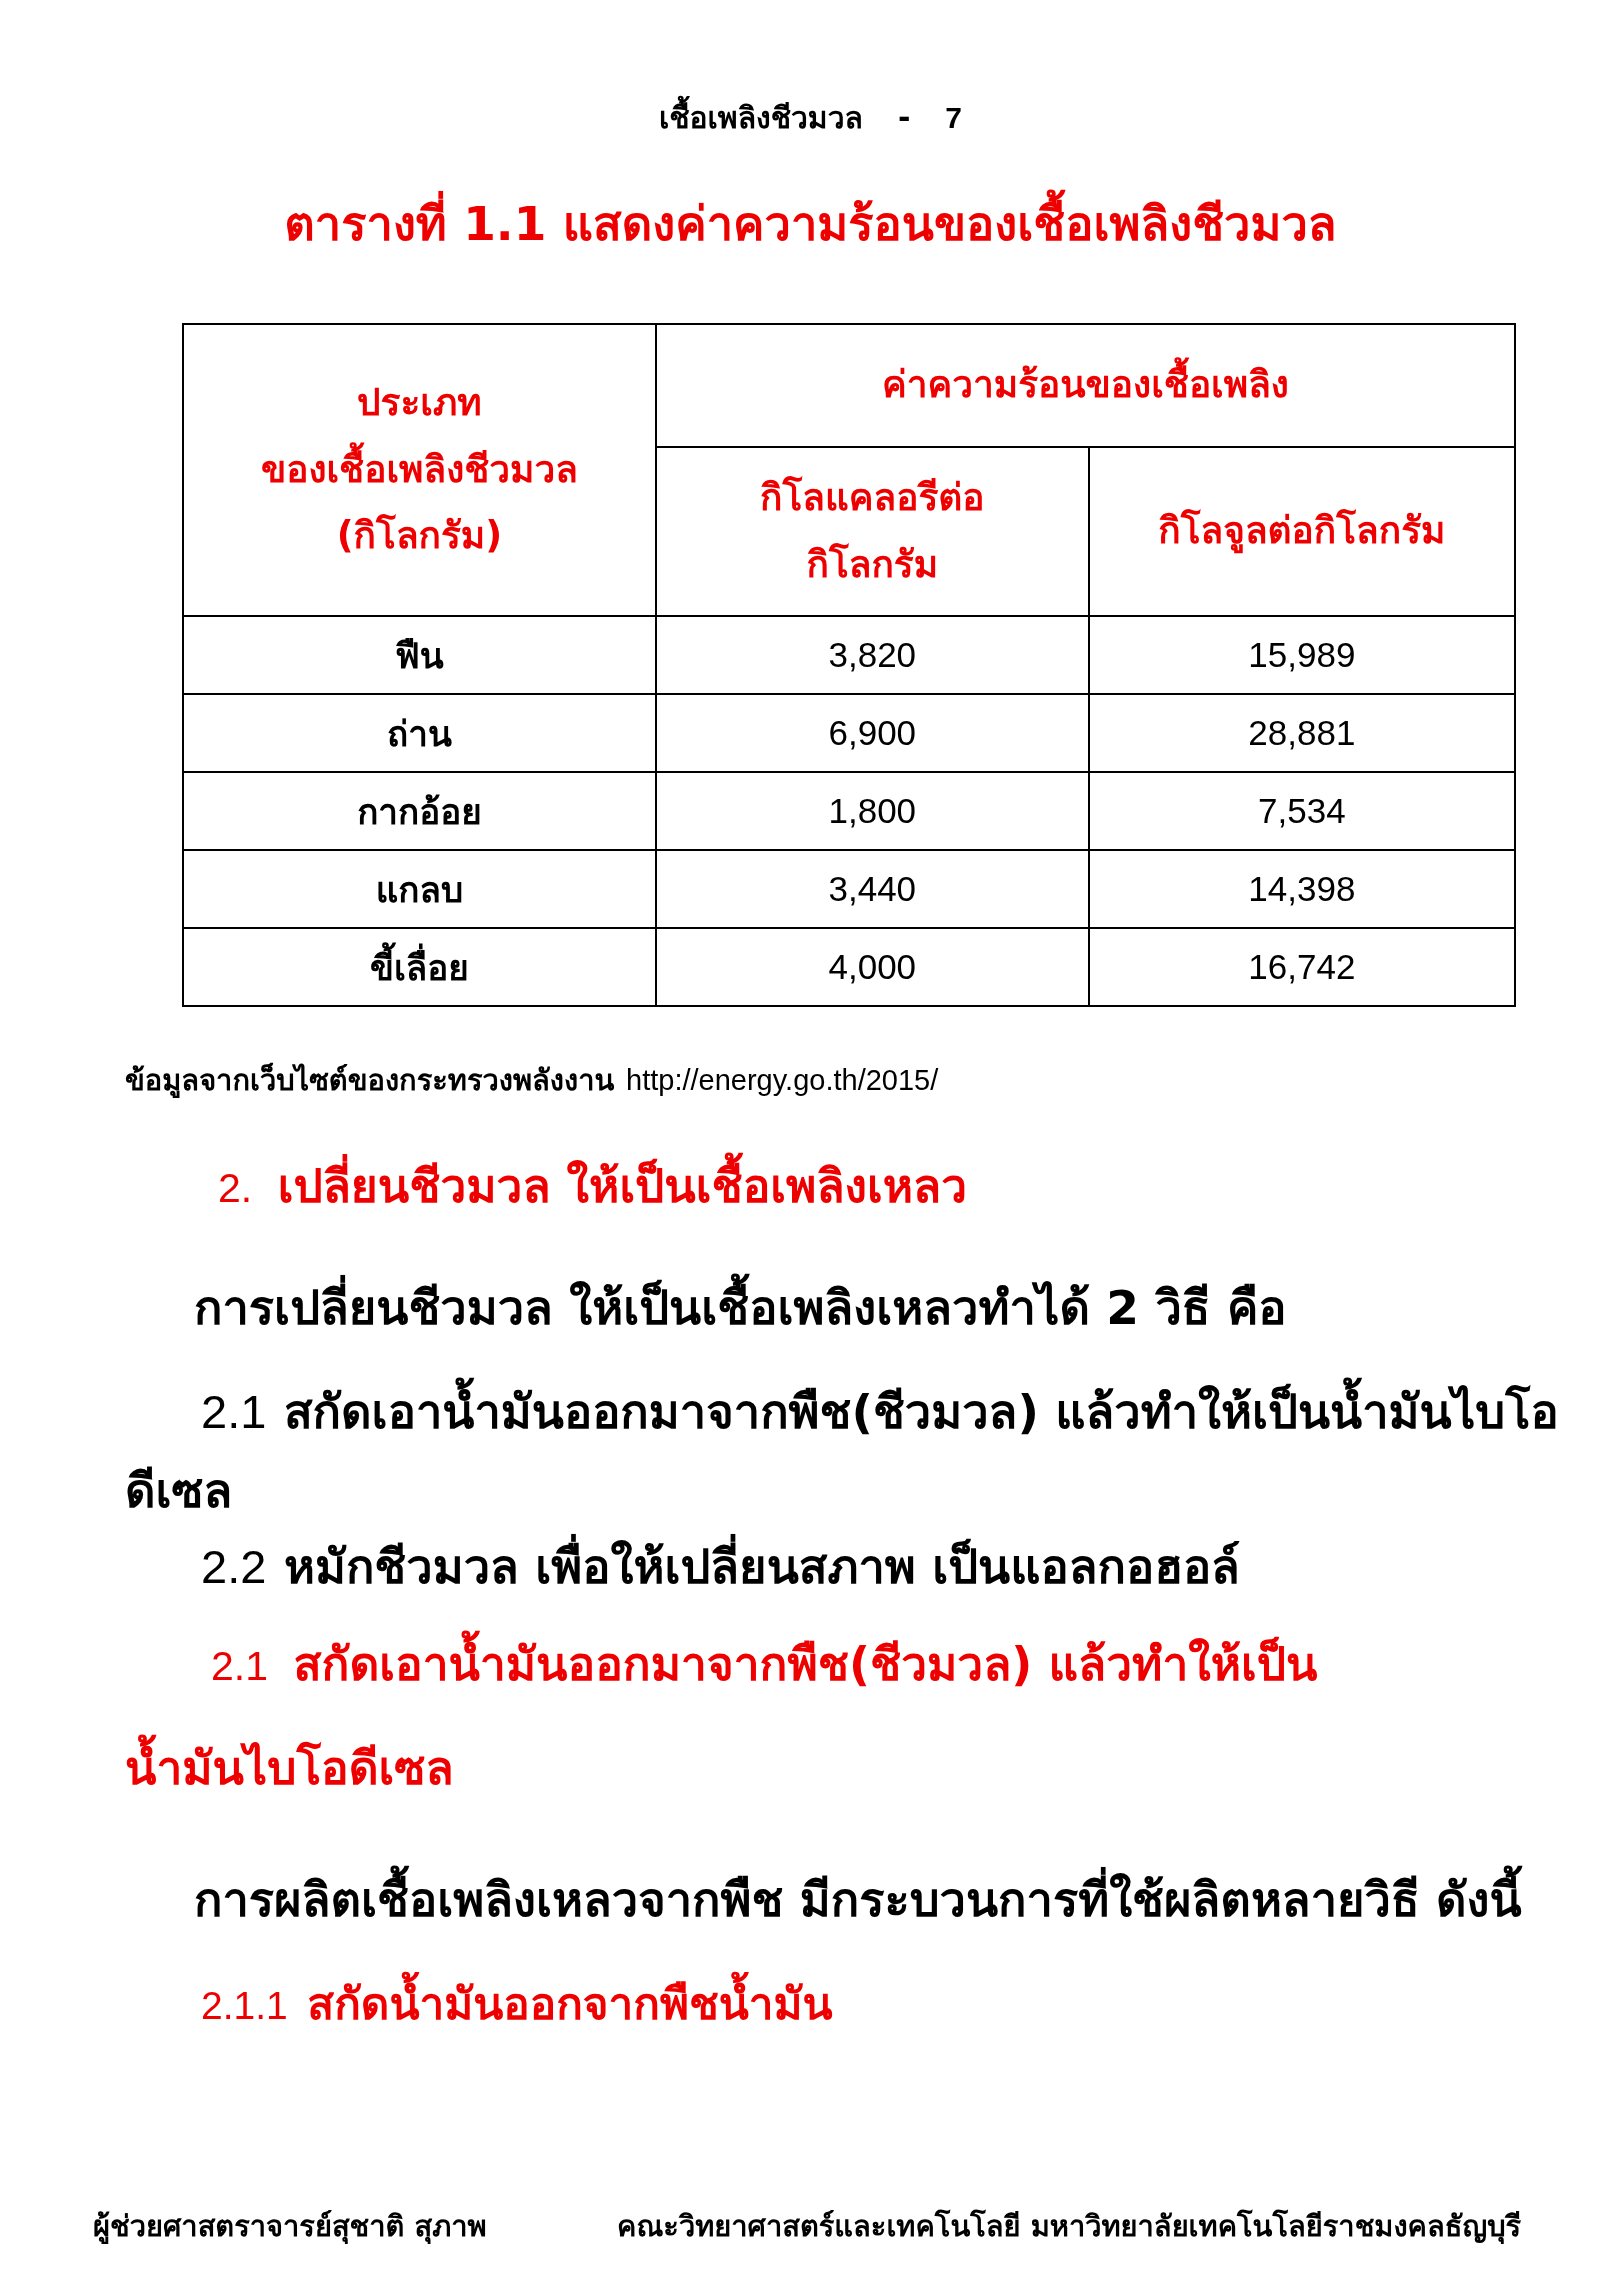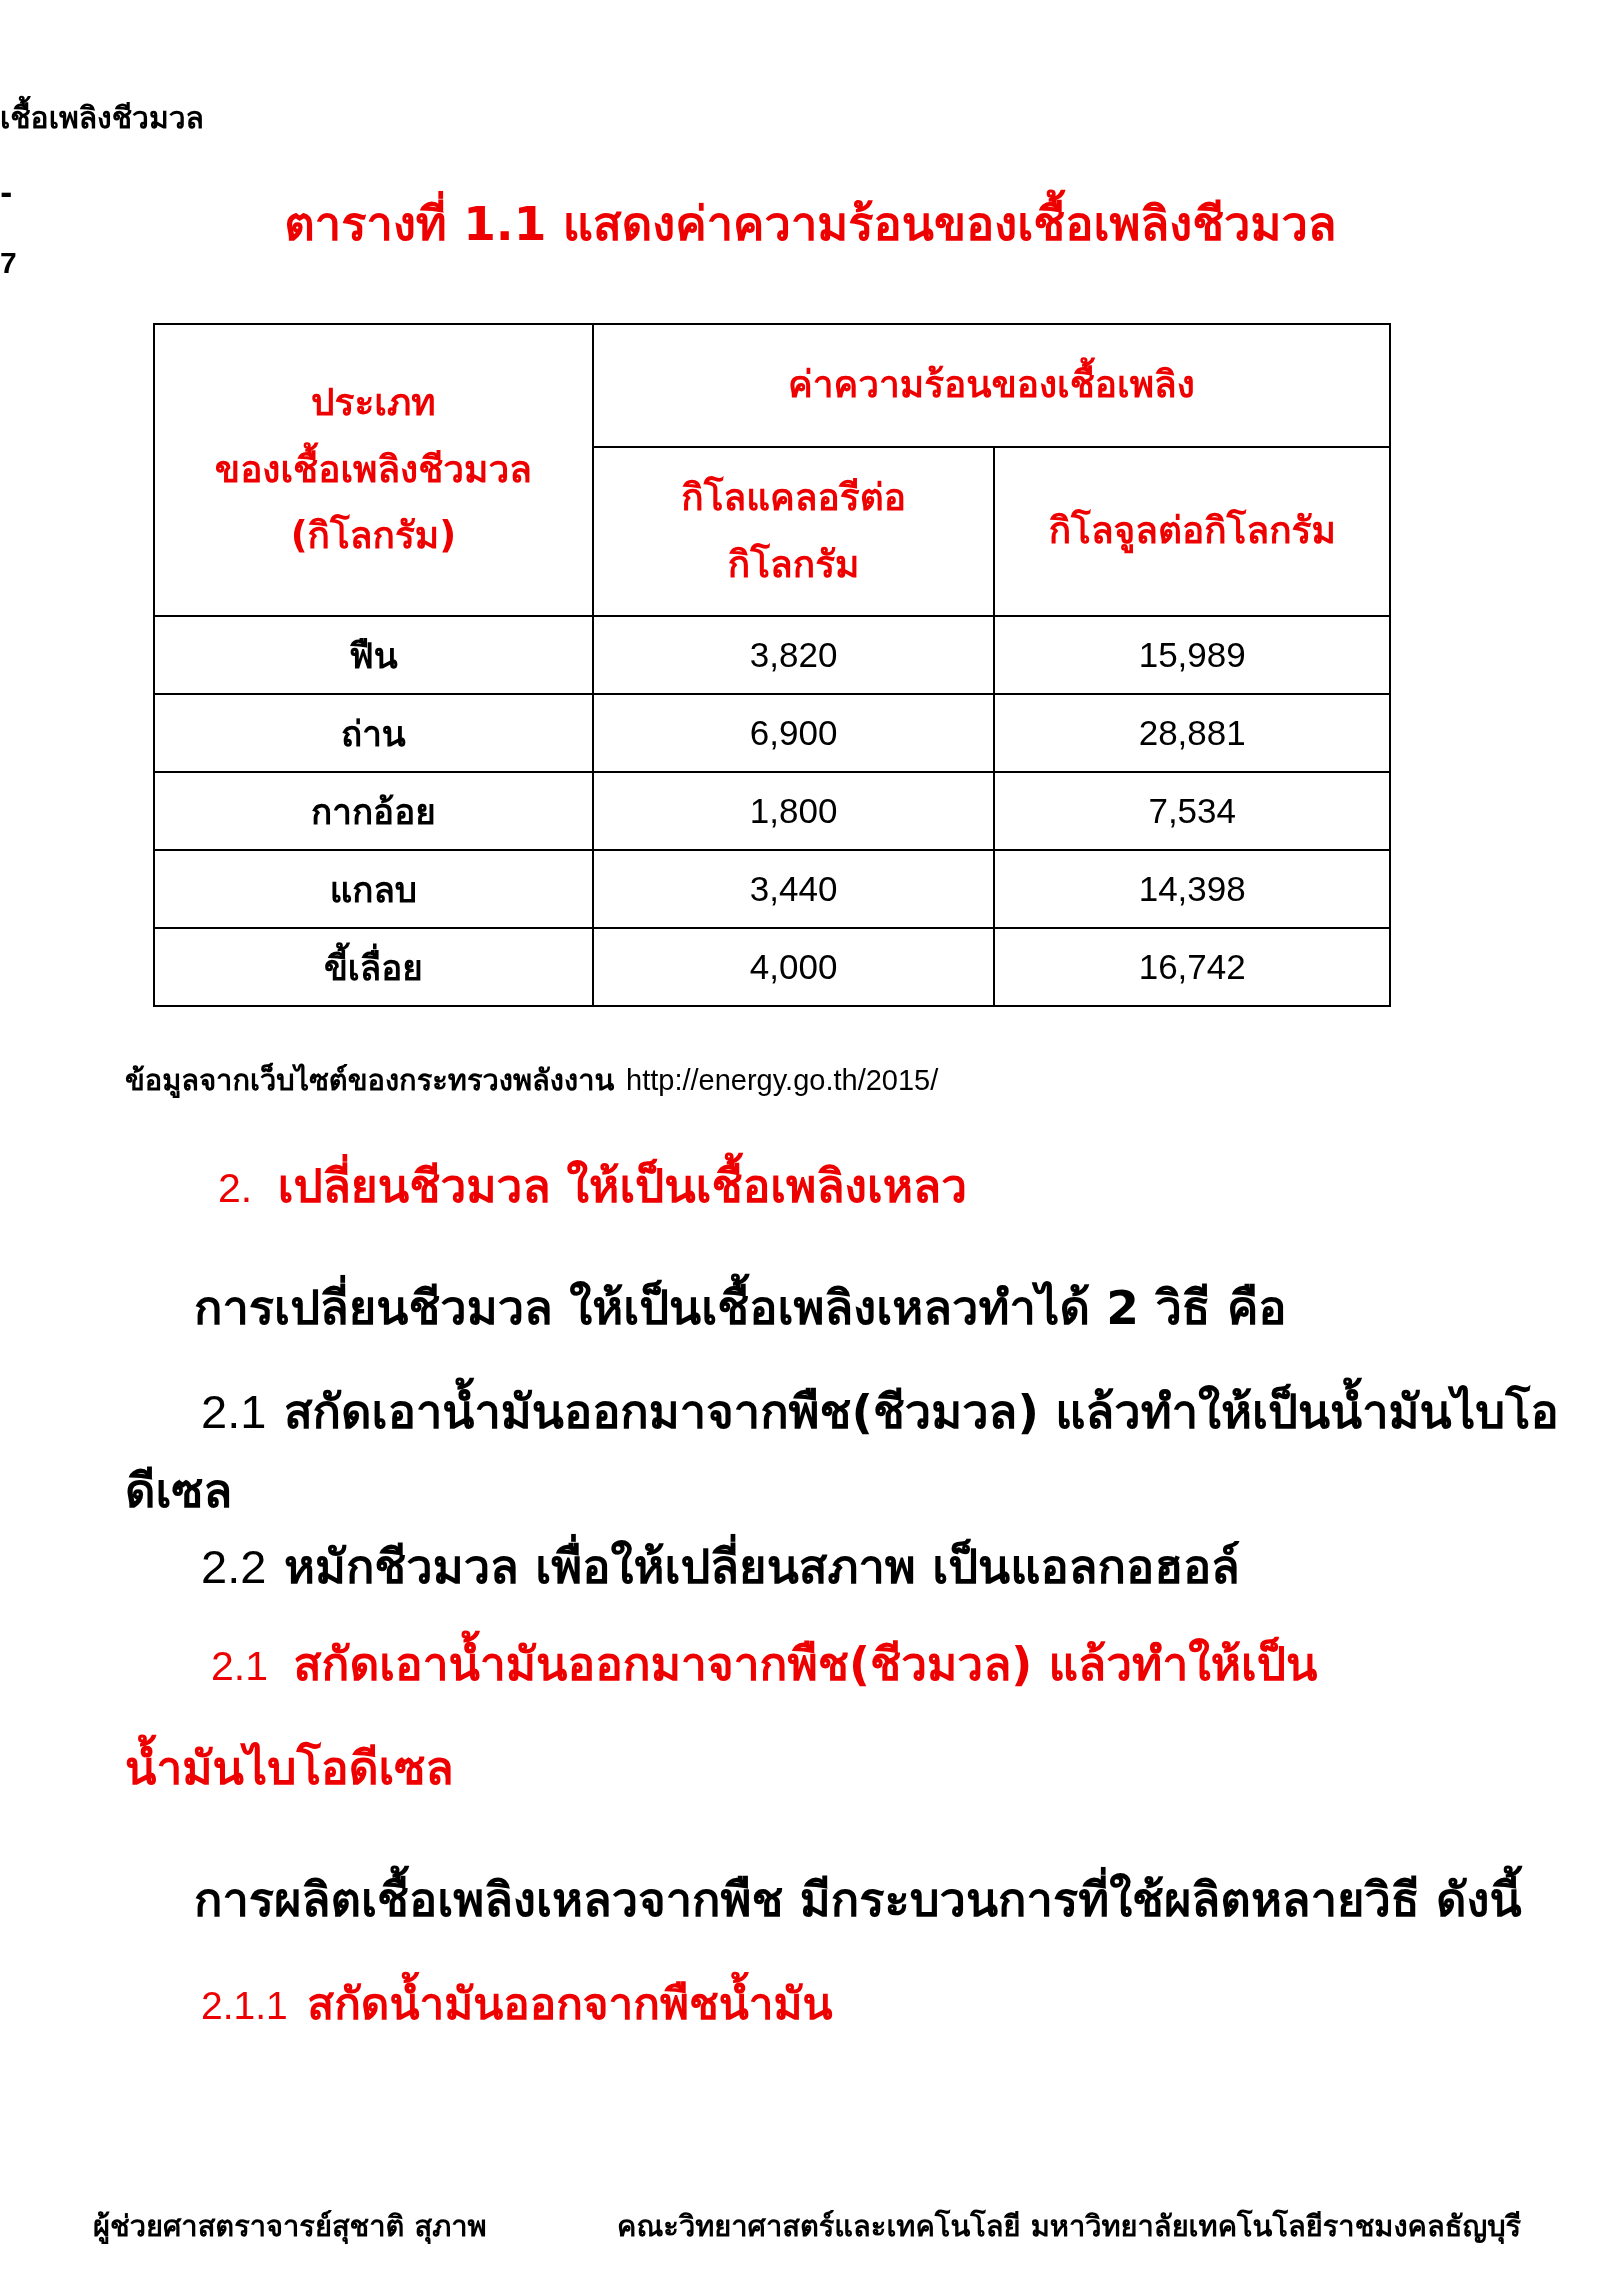--- a/index.html
+++ b/index.html
@@ -5,40 +5,40 @@
   :root { --red: #ee0000; --ink: #000000; }
   * { box-sizing: border-box; }
   html, body { margin: 0; padding: 0; }
   body {
     width: 1621px; height: 2293px;
     background: #ffffff;
     position: relative;
     color: var(--ink);
     font-family: "DejaVu Sans", "Liberation Sans", sans-serif;
   }
-  .abs { position: absolute; flex-direction: column; }
+  .abs { position: absolute; }
 
   
   .page-header {
     top: 94px; left: 0; width: 100%;
     display: flex; justify-content: center; align-items: baseline;
     gap: 35px;
     font-size: 30px; font-weight: 700;
   }
   .page-header .pgnum { font-family: "Liberation Sans", sans-serif; font-weight: 700; }
 
   
   .doc-title {
     top: 186px; left: 0; width: 100%;
     text-align: center;
     font-size: 47px; font-weight: 700; color: var(--red);
   }
 
   
-  .tablewrap { top: 323px; left: 153px; width: 1238px; }
+  .tablewrap { top: 323px; left: 182px; width: 1334px; }
   table.heat {
     width: 100%; border-collapse: collapse; table-layout: fixed;
     border: 2.9px solid #000;
   }
   table.heat td { border: 2px solid #000; text-align: center; vertical-align: middle; padding: 0 7.8px; }
   col.c1 { width: 35.5%; } col.c2 { width: 32.5%; } col.c3 { width: 32%; }
   .redcell { color: var(--red); font-weight: 700; font-size: 37px; line-height: 1.8; }
   tr.hdr1 td { height: 123px; }
   tr.hdr2 td { height: 169px; }
   tr.drow td { height: 78px; }

